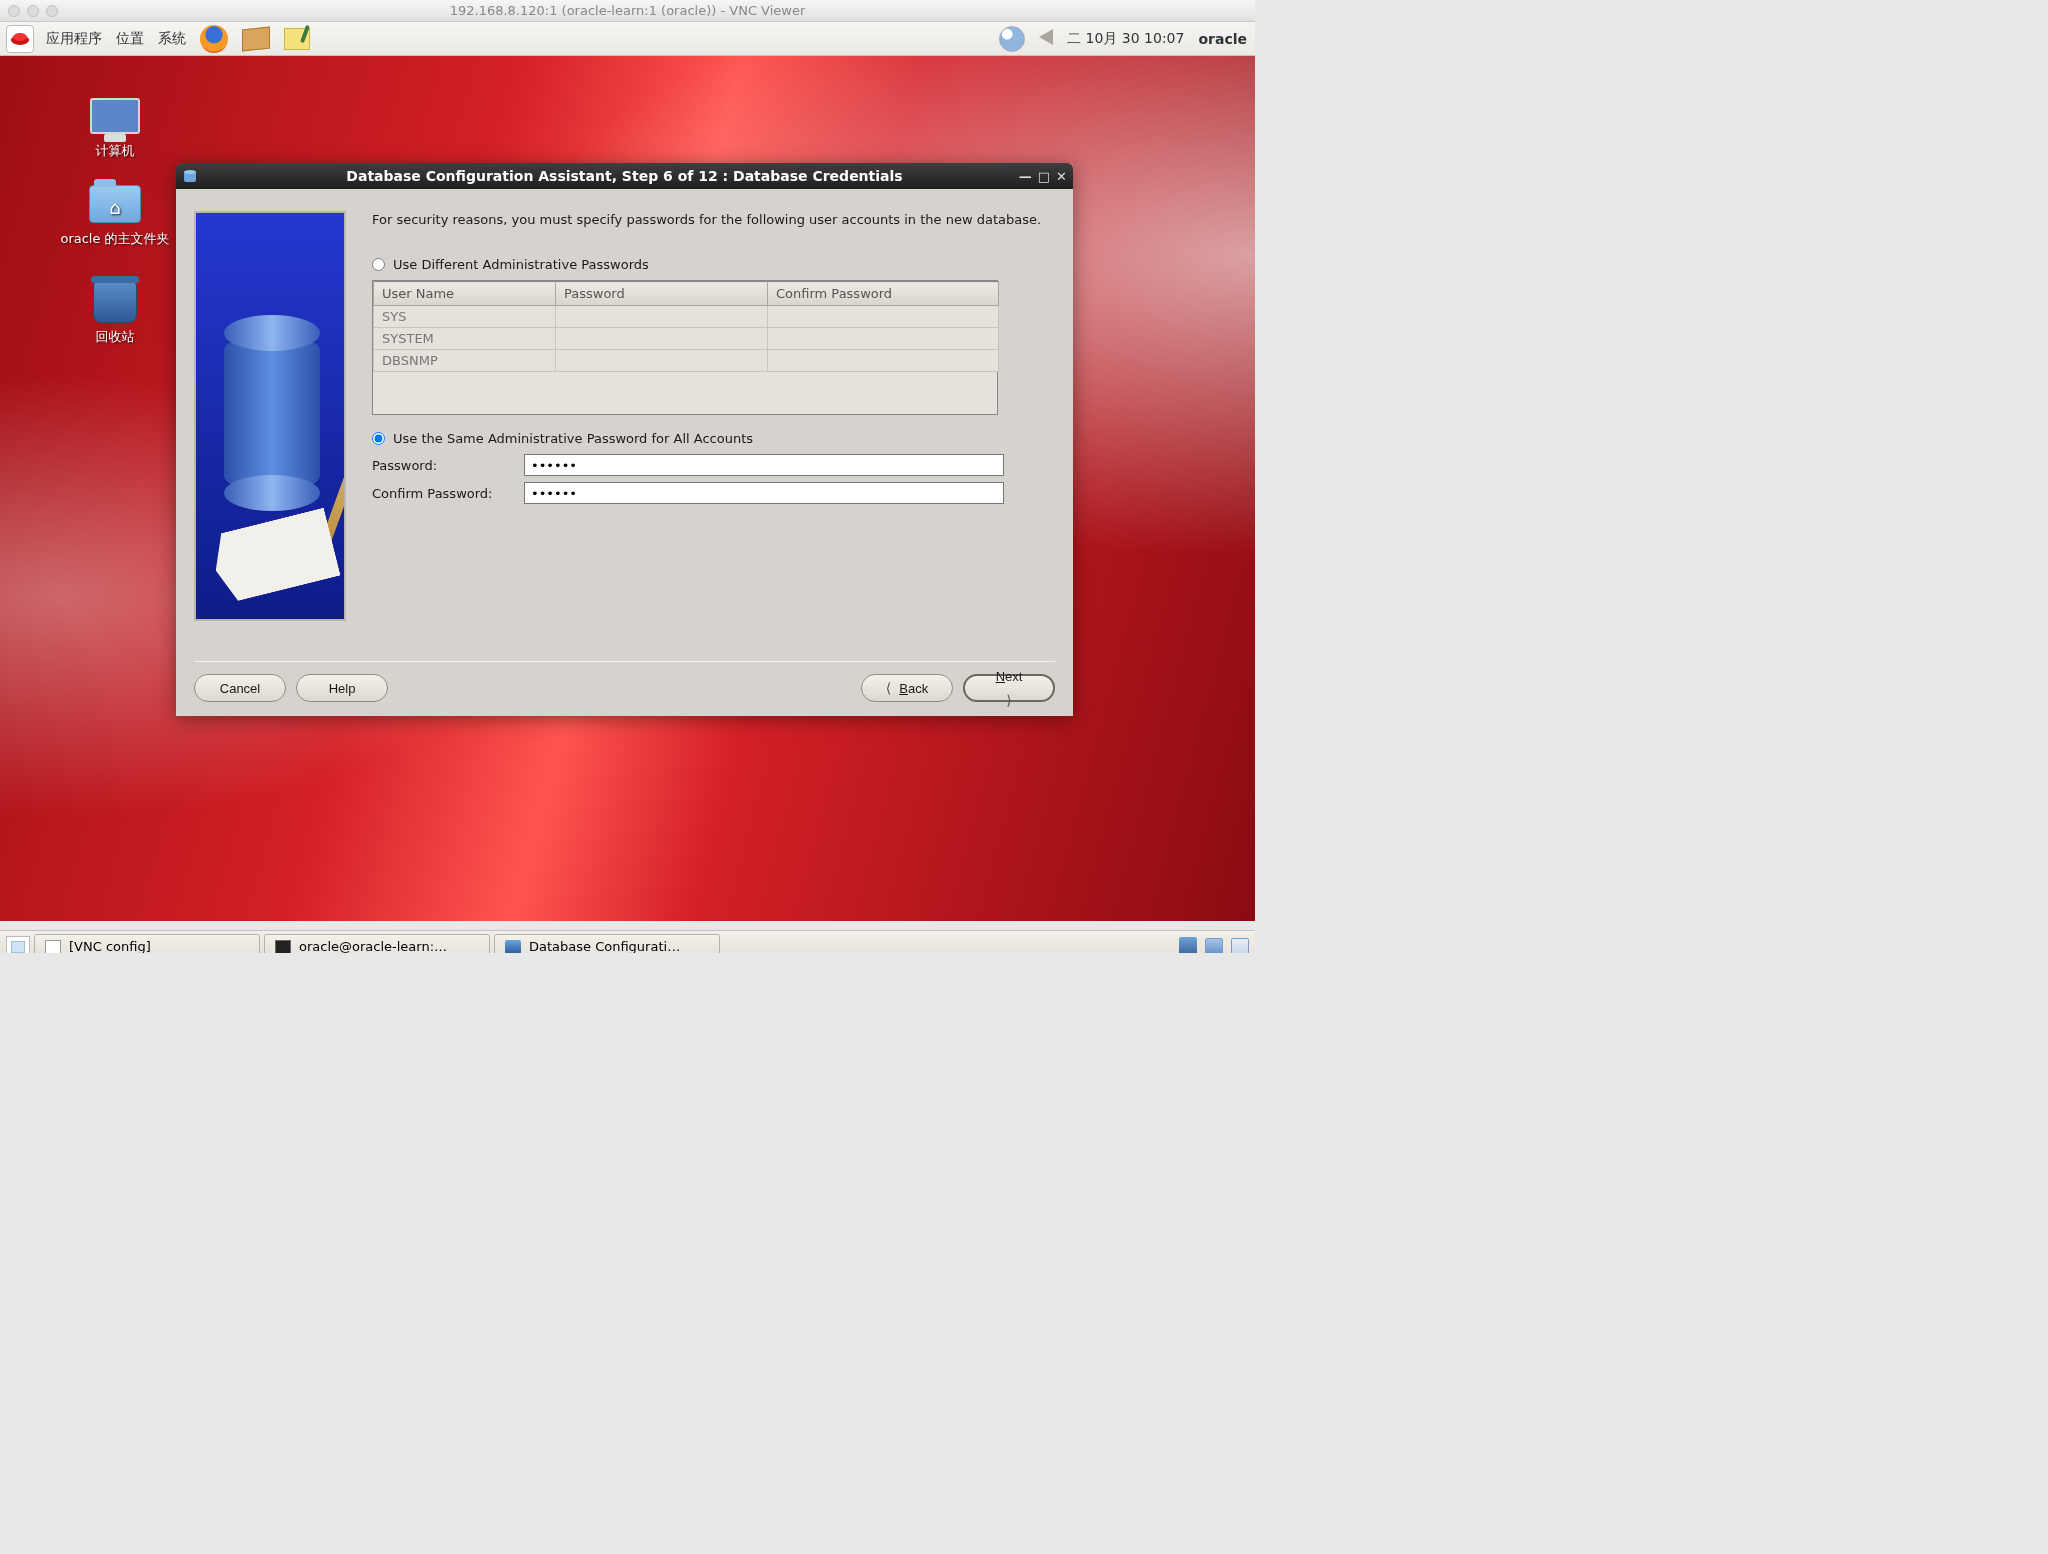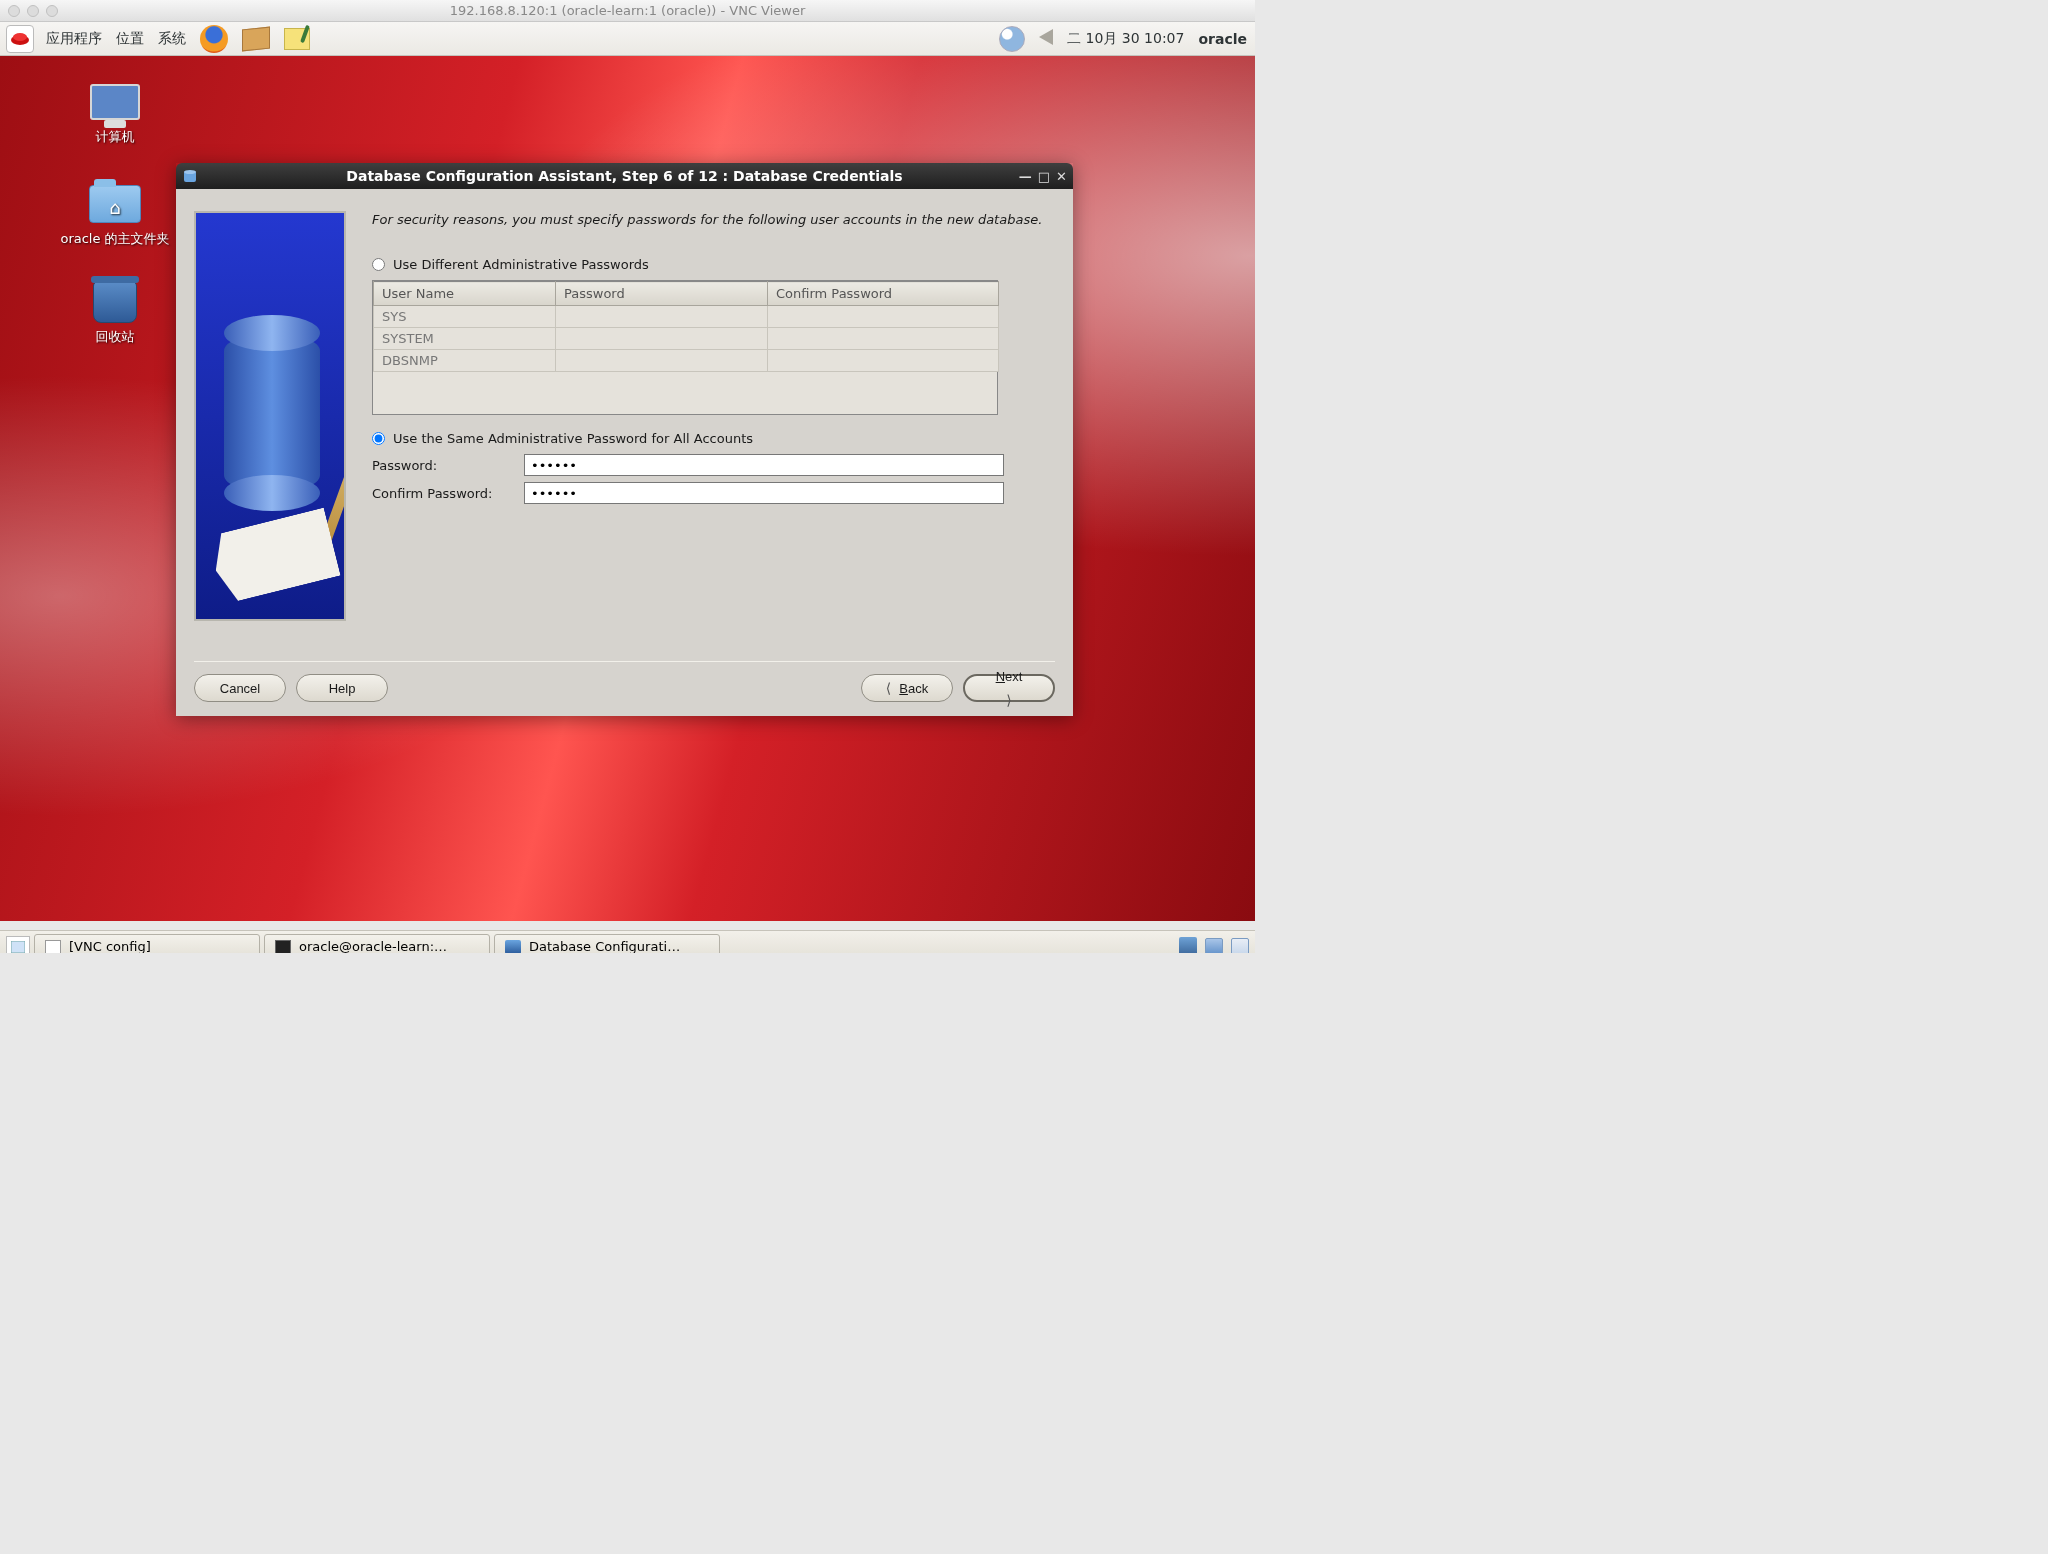--- a/index.html
+++ b/index.html
@@ -140,21 +140,21 @@
   content:"";position:absolute;left:0;right:0;height:36px;border-radius:50%;
   background: linear-gradient(90deg,#3a5fb8,#8fb5f0 50%,#3a5fb8);
 }
 .cylinder::before{top:-18px;}
 .cylinder::after{bottom:-18px;}
 .pen{position:absolute;right:-10px;top:160px;width:10px;height:210px;background:linear-gradient(#f0d890,#b08030);transform:rotate(20deg);border-radius:5px;}
 .pen::before{content:"";position:absolute;top:-20px;left:-3px;width:16px;height:26px;background:linear-gradient(#f5f0e0,#d0c8a0);border-radius:50% 50% 4px 4px;}
 .tag{position:absolute;left:18px;bottom:28px;width:120px;height:70px;background:#f2f0ea;transform:rotate(-14deg);clip-path:polygon(12% 0,100% 0,100% 100%,12% 100%,0 50%);}
 
 .content-col { flex:1; color:#1a1a1a; }
-.intro { font-size:13px; margin-bottom: 28px; line-height:1.4;font-style:italic; }
+.intro { font-size:13px; margin-bottom: 28px; line-height:1.4; }
 
 .radio-row{display:flex;align-items:center;gap:8px;margin:6px 0 8px;}
 .radio-row input{margin:0;}
 .radio-row label{font-size:13px;}
 
 .pw-table {
   width: 626px;
   border:1px solid #888;
   background:#e5e2db;
   border-collapse:collapse;
@@ -246,21 +246,21 @@
   <div class="panel-item">
       <div class="icon-net"></div>
     </div>
   <div class="panel-item"><span class="icon-snd"></span></div>
   <div class="panel-item">二  10月 30 10:07</div>
   <div class="panel-item user-label">oracle</div>
 </div>
 
 <div class="desktop">
 
-  <div class="desktop-icon" style="left:50px;top:24px;">
+  <div class="desktop-icon" style="left:50px;top:38px;">
     <div class="glyph">
         <div class="monitor-glyph"></div>
       </div>
     <div>计算机</div>
   </div>
 
   <div class="desktop-icon" style="left:50px;top:126px;">
     <div class="glyph">
         <div class="folder-glyph">
           <span>⌂</span>

